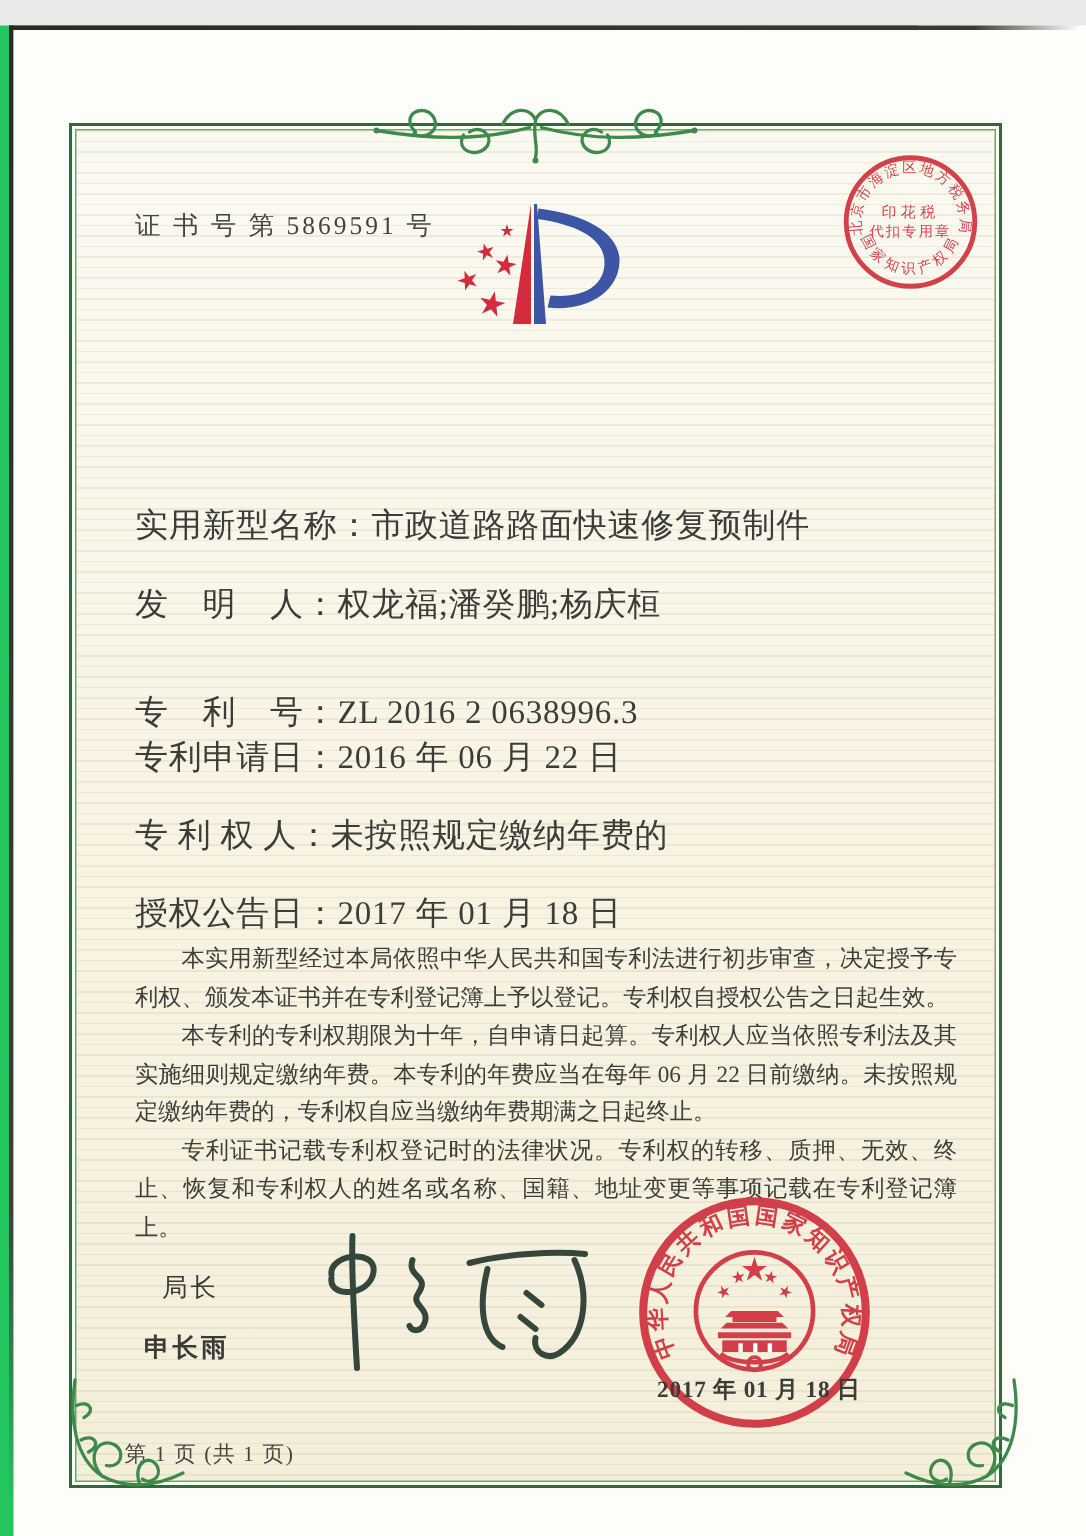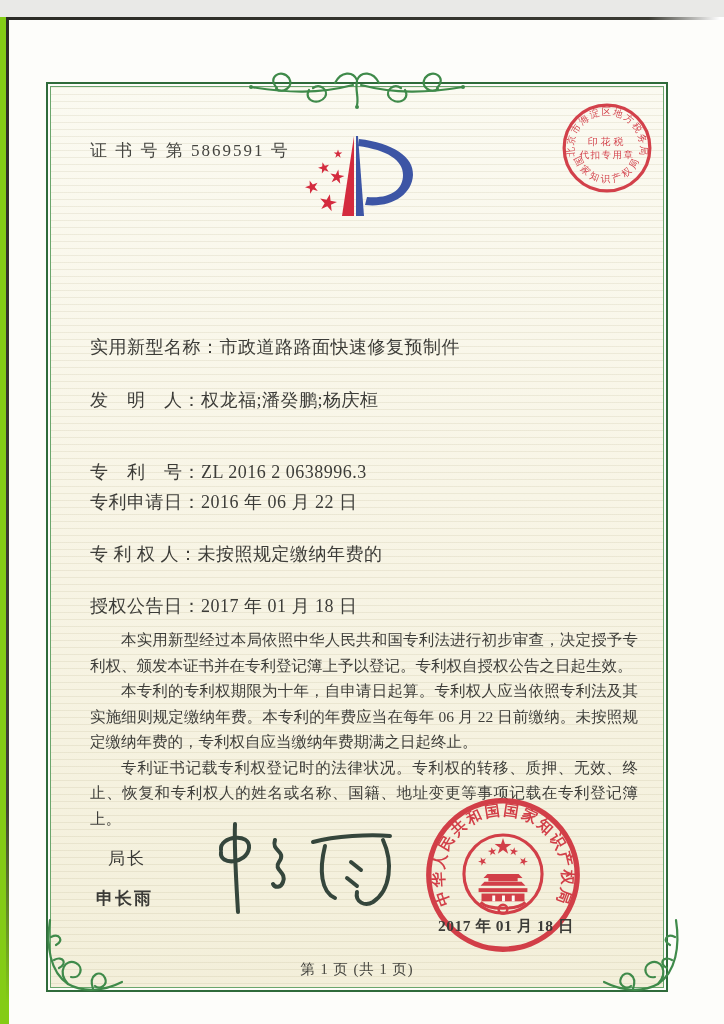--- a/index.html
+++ b/index.html
@@ -1,44 +1,44 @@
 <!DOCTYPE html>
 <html><head>
 <meta charset="utf-8">
 <style>
   html,body{margin:0;padding:0;}
   body{width:724px;height:1024px;overflow:hidden;background:#ffffff;
        font-family:"Liberation Serif","DejaVu Serif",serif;}
-  .scan{position:relative;width:612px;height:1024px;background:#84cc16;}
+  .scan{position:relative;width:612px;height:1024px;background:#22c55e;}
   .scan-strip{position:absolute;left:0;top:0;width:724px;height:17px;background:#e9e9e7;}
   .edge-top{position:absolute;left:6px;top:17px;width:714px;height:3px;
             background:linear-gradient(to right,#2b2b26 0%,#3a3a33 90%,rgba(58,58,51,0) 100%);}
   .edge-left{position:absolute;left:6px;top:17px;width:3px;height:986px;
              background:linear-gradient(to bottom,#2b2b26 0%,#3f3f38 80%,rgba(63,63,56,0) 100%);}
   .paper{position:absolute;left:9px;top:20px;width:715px;height:1004px;background:#fdfdfa;}
   .frame{position:absolute;left:46px;top:82px;width:622px;height:910px;
          border:2.5px solid #2f6b3a;padding:2px;background:#fdfdfa;box-sizing:border-box;z-index:1;}
   .frame-inner{width:100%;height:100%;box-sizing:border-box;border:1px solid #6aa56c;
     background:
       repeating-linear-gradient(to bottom, rgba(152,142,96,0.13) 0px, rgba(152,142,96,0.13) 1px, rgba(0,0,0,0) 1px, rgba(0,0,0,0) 7px),
       linear-gradient(to bottom,#fbfaf1 0%,#f8f5e6 45%,#f3efda 100%);}
   .abs{position:absolute;}
   .cert-number{left:90px;top:139px;font-size:17px;letter-spacing:2px;color:#454540;z-index:2;}
   .title{left:46px;top:240px;width:622px;text-align:center;font-size:40px;font-weight:600;
          letter-spacing:9px;color:#2c3b31;z-index:2;}
-  .field{left:90px;width:560px;font-size:18px;color:#3c3c38;letter-spacing:0.5px;z-index:2;}
+  .field{left:90px;width:560px;font-size:22px;color:#3c3c38;letter-spacing:0.5px;z-index:2;}
   .f0{top:335px}.f1{top:388px}.f2{top:460px}.f3{top:490px}.f4{top:542px}.f5{top:594px}
   .body-text{left:90px;top:627px;width:548px;z-index:2;color:#3e3e3a;}
   .body-text p{margin:0;font-size:15.5px;line-height:25.5px;text-align:justify;text-indent:2em;}
   .officer-title{left:96px;top:847px;font-size:17px;color:#3a3a36;letter-spacing:2px;z-index:2;margin-left:12px;}
   .officer-name{left:96px;top:887px;font-size:17px;color:#3a3a36;letter-spacing:2px;z-index:2;font-weight:bold;}
   .issue-date{left:438px;top:916px;font-size:15.5px;font-weight:600;color:#3c3c38;
               letter-spacing:0.5px;z-index:5;}
-  .page-footer{left:46px;top:960px;width:622px;text-align:center;font-size:14.5px;
-               color:#45453f;z-index:2;letter-spacing:1px;}
+  .page-footer{left:46px;top:960px;width:622px;text-align:left;font-size:14.5px;
+               color:#45453f;z-index:2;letter-spacing:1px;padding-left:37px;}
   .logo{left:297px;top:111px;z-index:2;}
   .tax-seal{left:557px;top:98px;z-index:4;opacity:0.93;}
   .main-seal{left:420px;top:792px;z-index:4;opacity:0.94;}
   .signature{left:175px;top:818px;z-index:3;}
   .ornament-top{left:247px;top:61px;z-index:3;}
   .corner-bl{left:38px;top:912px;z-index:3;}
   .corner-br{left:596px;top:912px;z-index:3;}
   svg text{font-family:"Liberation Serif","DejaVu Serif",serif;}
 </style>
 </head>

